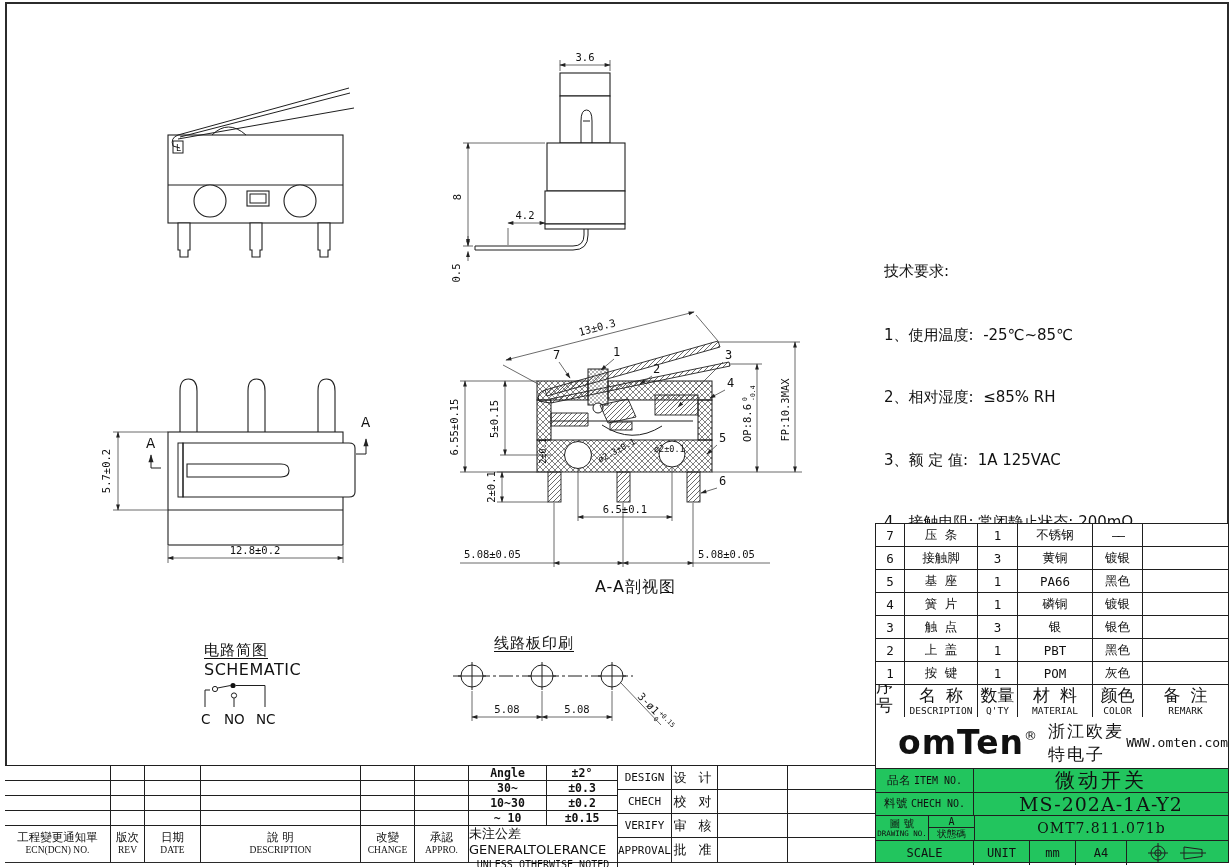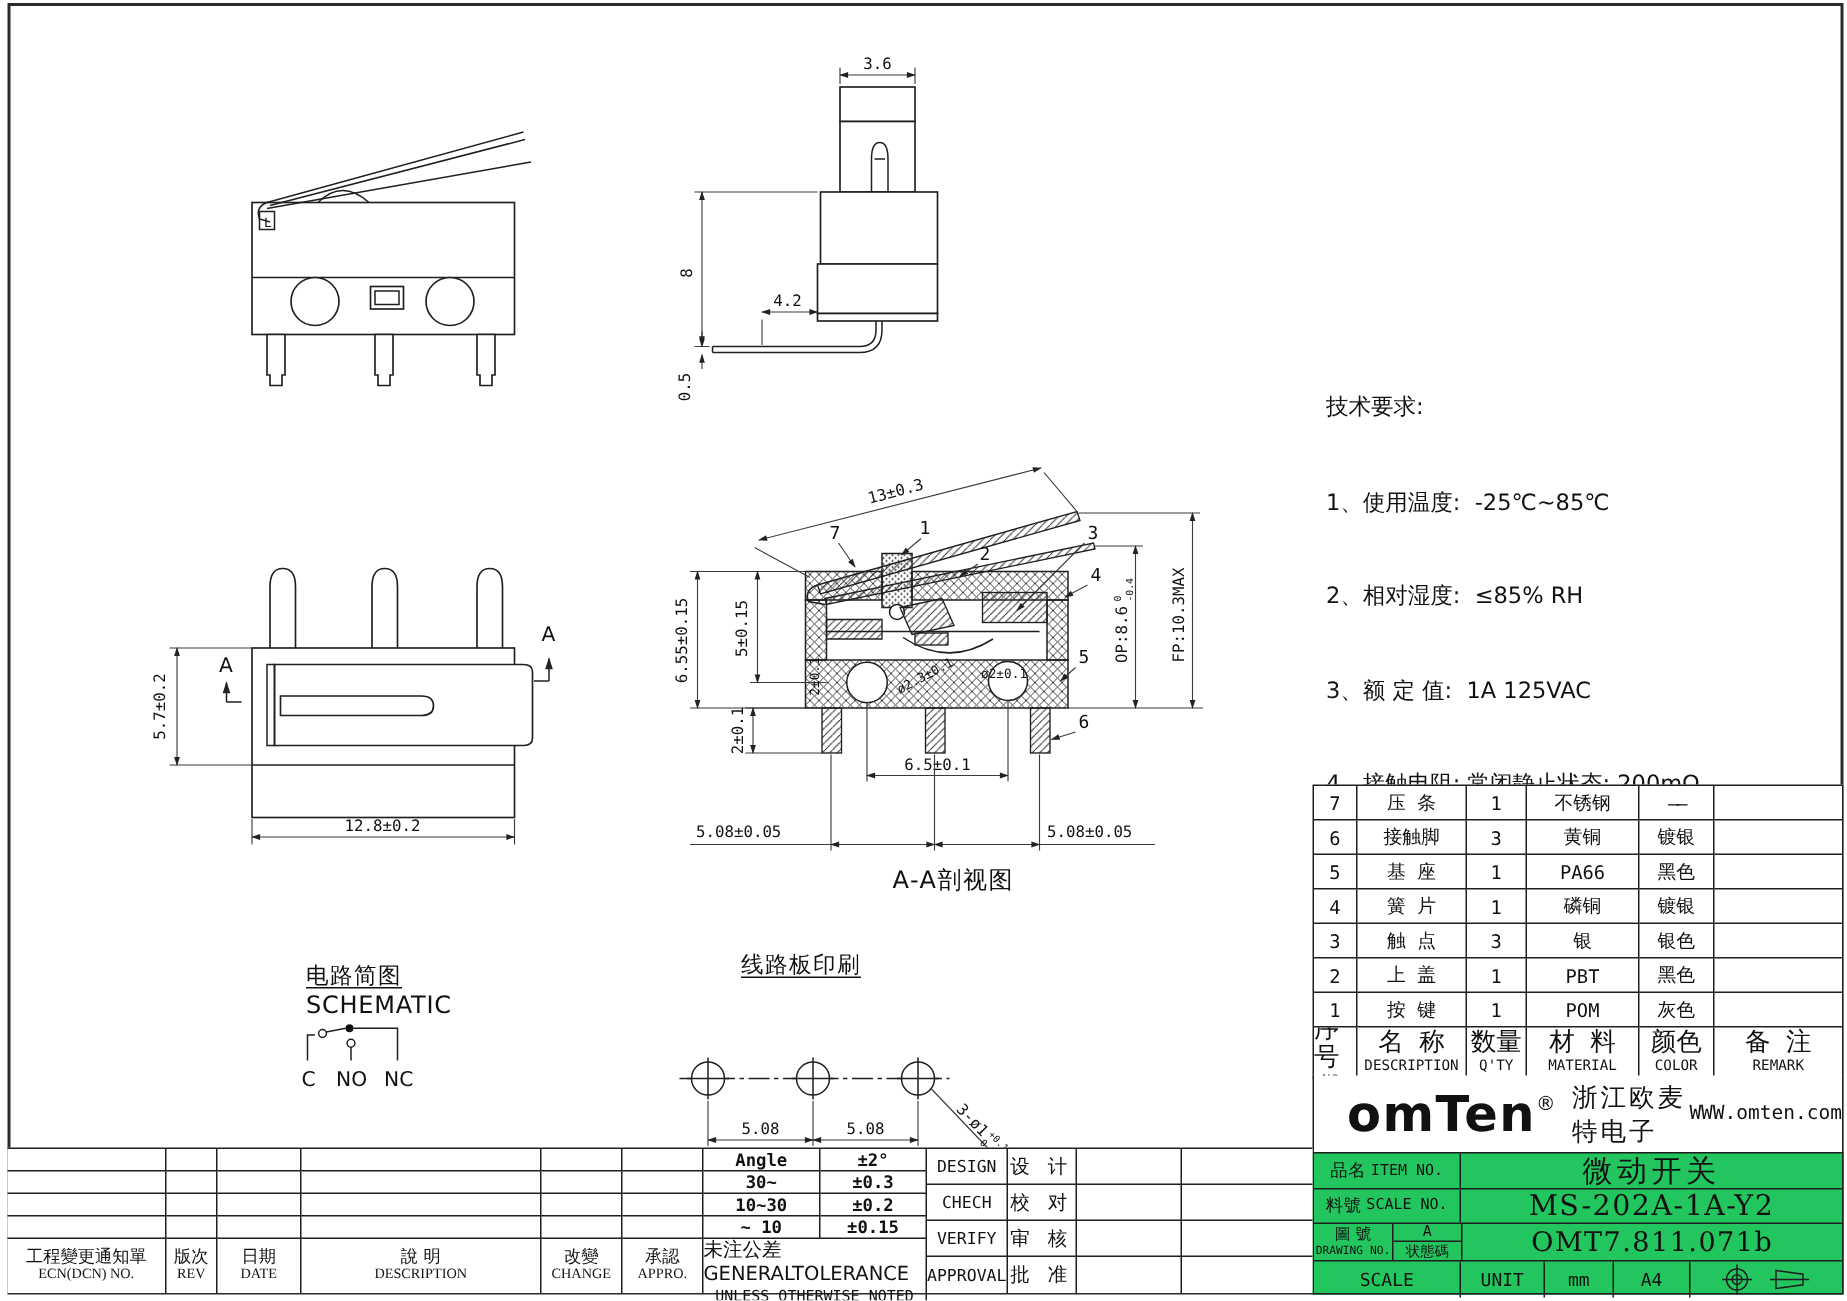--- a/index.html
+++ b/index.html
@@ -121,21 +121,21 @@
       <path class="ln" d="M40 82 L210 38"></path>
       <path class="ln" d="M38 84 L214 53"></path>
       <path class="ln" d="M38 80 Q30 83 33 91 L40 93"></path>
       <g>
         <rect class="ln" x="33" y="86" width="10" height="12"></rect>
         <text class="dimt2" x="36" y="96">L</text>
       </g>
     </svg>
   </div>
 
-  <div class="abs" style="left:445px;top:36px;">
+  <div class="abs" style="left:445px;top:51px;">
     <svg width="215" height="235" viewBox="0 0 215 235">
       <rect class="wf" x="115" y="22" width="50" height="23" fill="#fff"></rect>
       <rect class="wf" x="115" y="45" width="50" height="47" fill="#fff"></rect>
       <path class="ln" d="M136 92 V70 Q136 59 141.5 59 Q147 59 147 70 V92"></path>
       <line class="ln" x1="138" y1="70" x2="145" y2="70"></line>
       <rect class="wf" x="102" y="92" width="78" height="48" fill="#fff"></rect>
       <rect class="wf" x="100" y="140" width="80" height="33" fill="#fff"></rect>
       <rect class="wf" x="100" y="173" width="80" height="5" fill="#fff"></rect>
       <path class="ln" d="M143 178 V184 Q143 199 128 199 H30"></path>
       <path class="ln" d="M139 178 V184 Q139 195 128 195 H30"></path>
@@ -323,21 +323,21 @@
       <path class="ln" d="M39.5 5.5 H69 V27"></path>
       <circle class="lnf" cx="38" cy="15.5" r="2.6" fill="#fff"></circle>
       <line class="ln" x1="38" y1="18.2" x2="38" y2="27"></line>
       <text class="st" x="5" y="44">C</text>
       <text class="st" x="28" y="44">NO</text>
       <text class="st" x="60" y="44">NC</text>
     </svg>
   </div>
 
   <div class="abs viewtitle und" style="left:494px;top:634px;">线路板印刷</div>
-  <div class="abs" style="left:445px;top:692px;">
+  <div class="abs" style="left:445px;top:649px;">
     <svg width="245" height="100" viewBox="0 0 245 100">
       <line class="ln" x1="8" y1="27" x2="188" y2="27" stroke-dasharray="14 3 3 3"></line>
       <circle class="lnf" cx="27" cy="27" r="11" fill="#fff"></circle>
       <circle class="lnf" cx="97" cy="27" r="11" fill="#fff"></circle>
       <circle class="lnf" cx="167" cy="27" r="11" fill="#fff"></circle>
       <path class="ln" d="M27 13 V41 M97 13 V41 M167 13 V41"></path>
       <path class="ln" d="M13 27 H41 M83 27 H111 M153 27 H181"></path>
       <path class="dim" d="M27 42 V72 M97 42 V72 M167 42 V72"></path>
       <line class="dim" x1="27" y1="68" x2="97" y2="68" marker-start="url(#ar)" marker-end="url(#ar)"></line>
       <line class="dim" x1="97" y1="68" x2="167" y2="68" marker-start="url(#ar)" marker-end="url(#ar)"></line>
@@ -433,34 +433,34 @@
     <div class="trow" style="flex:0 0 22.5px;">
       <div class="tcell" style="width:97px;">
           <span class="lab">品名</span>
           <span class="laben">ITEM NO.</span>
         </div>
       <div class="tcell bigv" style="flex:1;">微动开关</div>
     </div>
     <div class="trow" style="flex:0 0 22.5px;">
       <div class="tcell" style="width:97px;">
           <span class="lab">料號</span>
-          <span class="laben">SCALE NO.</span>
+          <span class="laben">CHECH NO.</span>
         </div>
       <div class="tcell serifv" style="flex:1;">MS-202A-1A-Y2</div>
     </div>
     <div class="trow" style="flex:0 0 24px;">
       <div class="tcell dlab" style="width:52px;">
           <span class="dl1">圖  號</span>
           <span class="dl2">DRAWING NO.</span>
         </div>
       <div class="tcell stat" style="width:45px;">
           <div class="s1">A</div>
           <div class="s2">状態碼</div>
         </div>
-      <div class="tcell serifv" style="flex:1;font-size:18px;text-align:right;">OMT7.811.071b</div>
+      <div class="tcell serifv" style="flex:1;font-size:14px;text-align:right;">OMT7.811.071b</div>
     </div>
     <div class="trow" style="flex:0 0 24px;">
       <div class="tcell mono12" style="width:97px;">SCALE</div>
       <div class="tcell mono12" style="width:55px;">UNIT</div>
       <div class="tcell mono12" style="width:45px;">mm</div>
       <div class="tcell mono12" style="width:50px;">A4</div>
       <div class="tcell" style="flex:1;">
         <svg width="64" height="18" viewBox="0 0 64 18">
           <circle class="ln" cx="12" cy="9" r="7"></circle>
           <circle class="ln" cx="12" cy="9" r="3.2"></circle>

